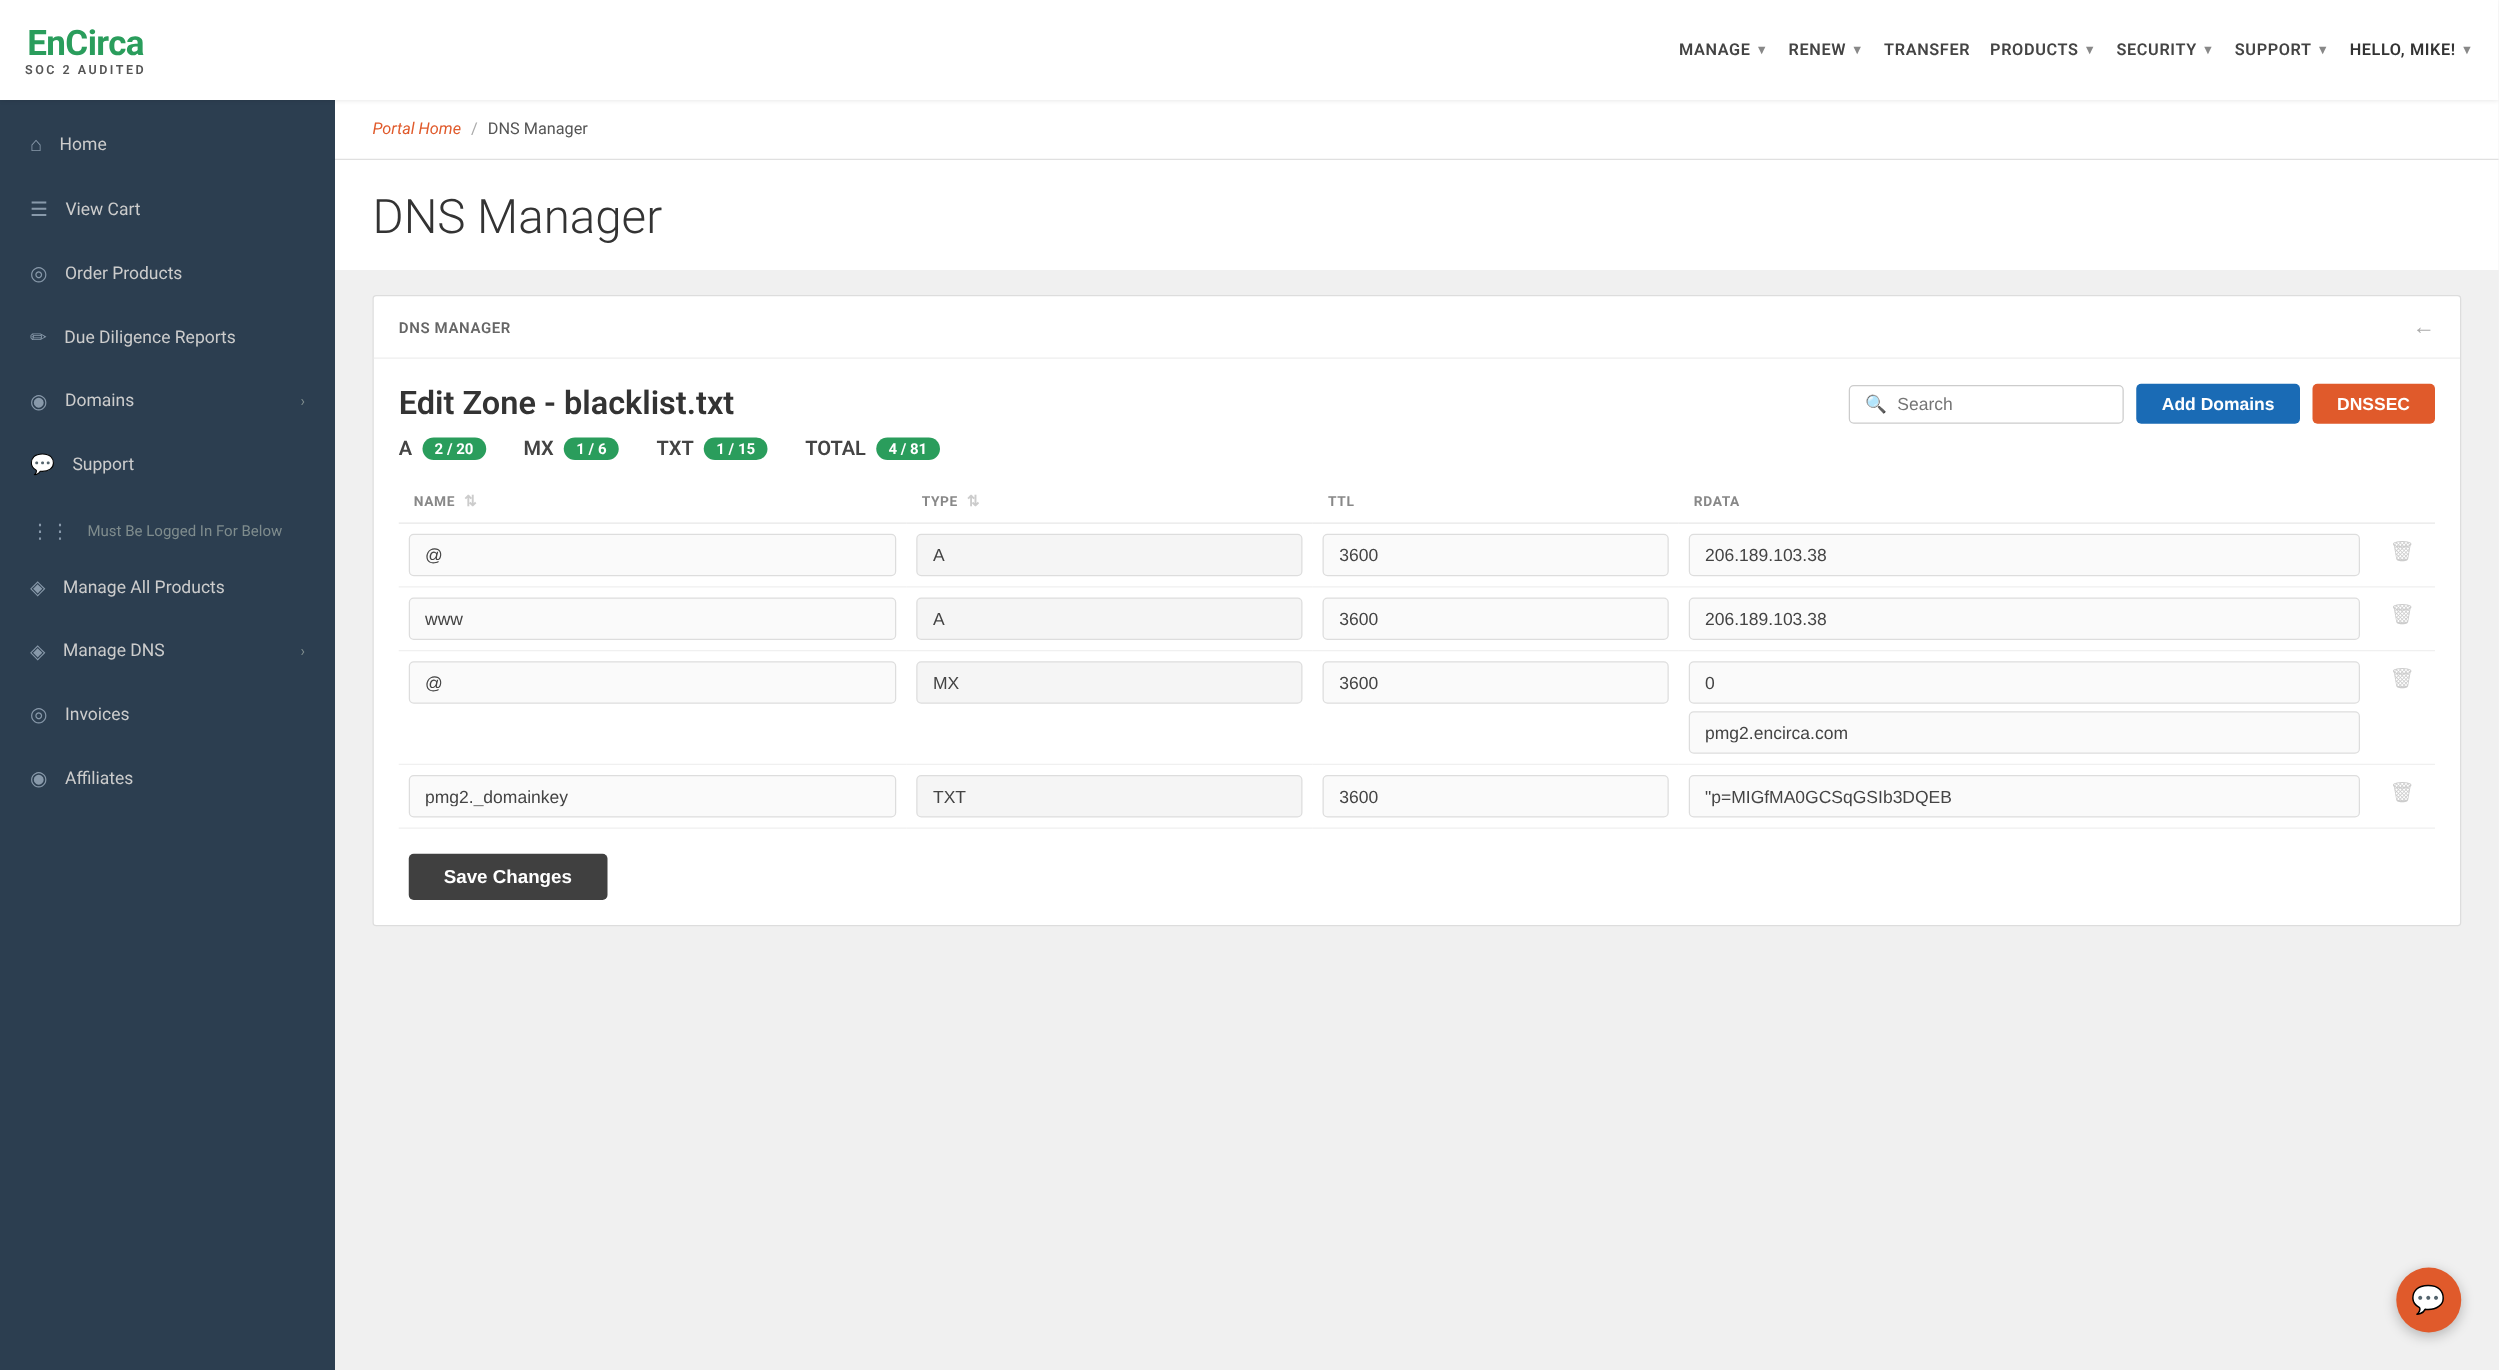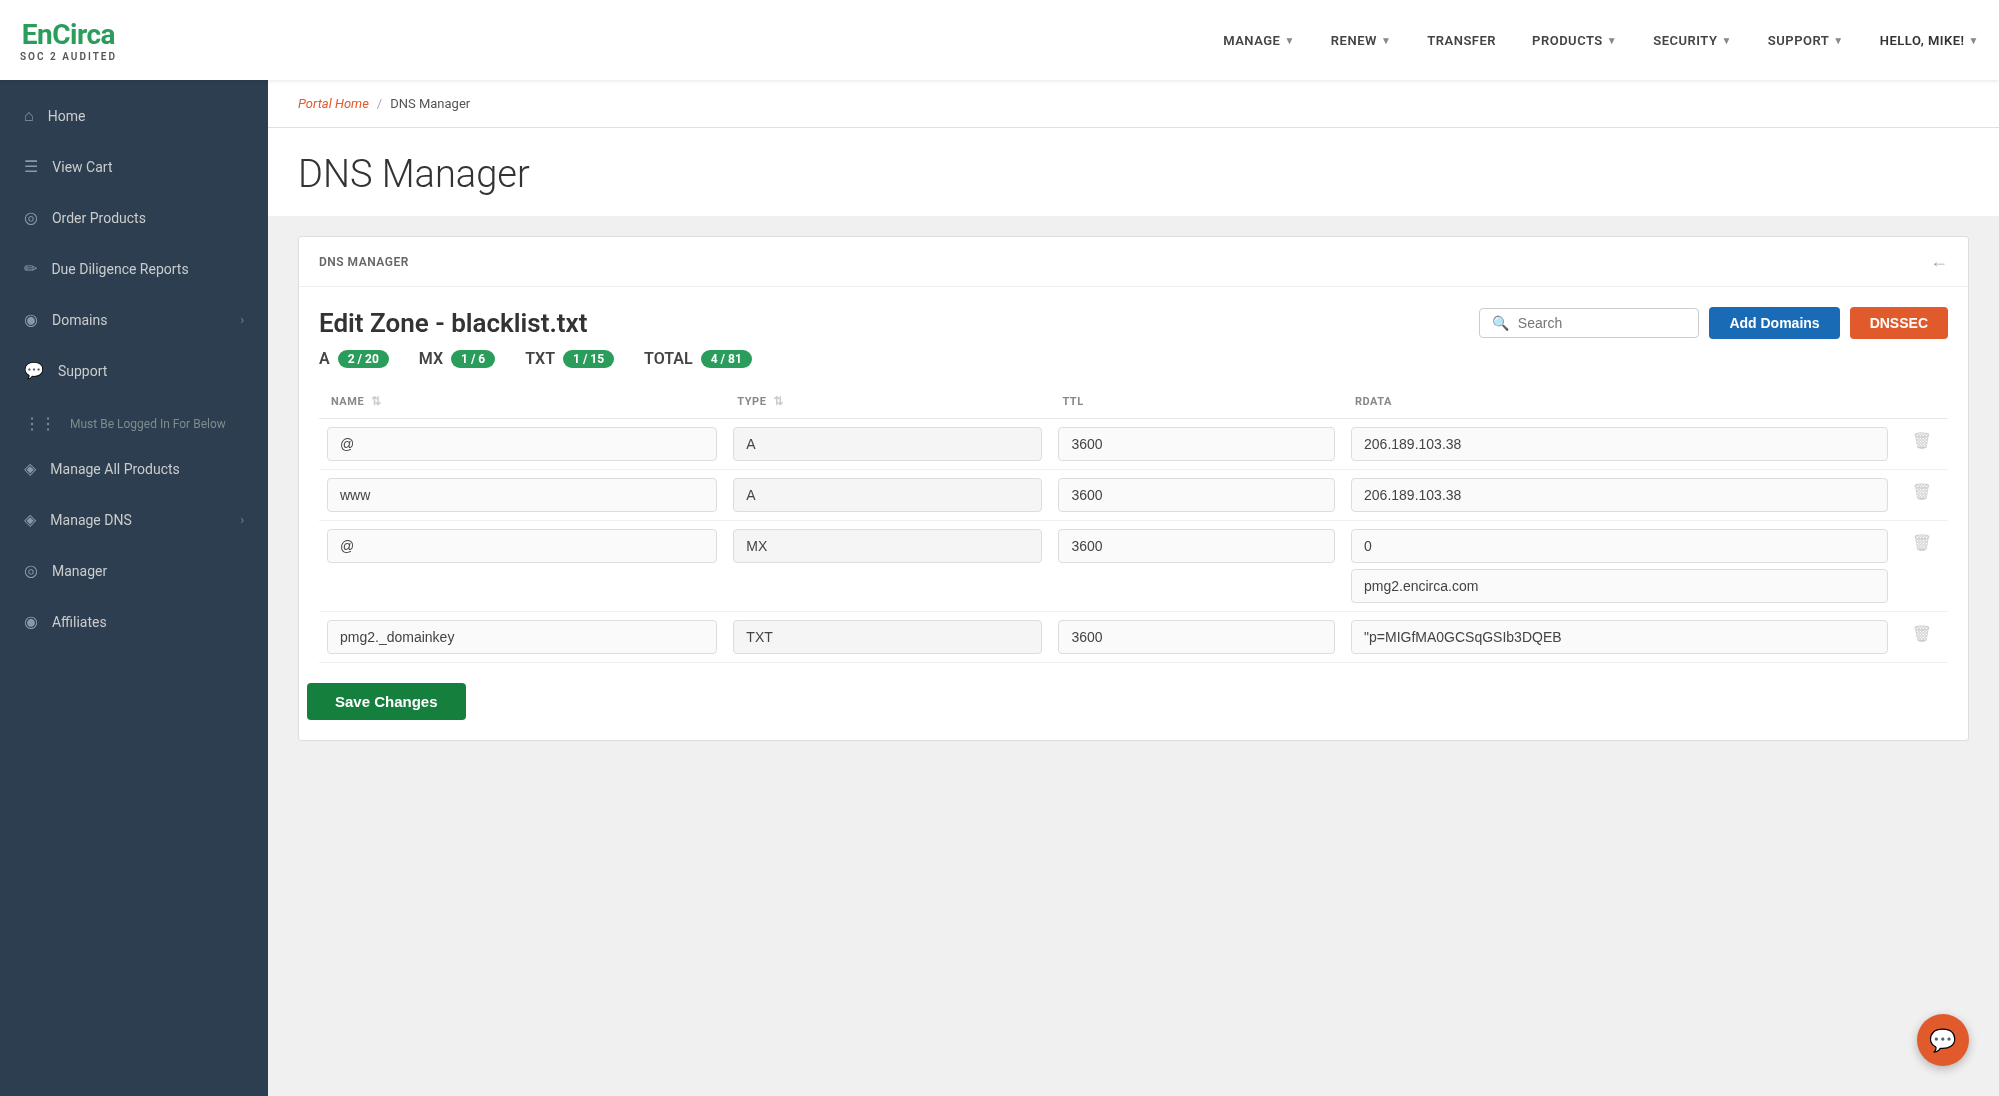--- a/index.html
+++ b/index.html
@@ -30,21 +30,21 @@
     }
     .logo-sub {
       font-size: 10px;
       color: #555;
       letter-spacing: 2px;
       font-weight: 600;
     }
     .top-nav-links {
       display: flex;
       align-items: flex-start;
-      gap: 36px;
+      gap: 16px;
     }
     .nav-item {
       font-size: 13px;
       font-weight: 600;
       color: #444;
       letter-spacing: 0.5px;
       cursor: pointer;
       display: flex;
       align-items: center;
       gap: 4px;
@@ -282,29 +282,29 @@
       padding: 4px 8px;
     }
 
     .col-name { width: 25%; }
     .col-type { width: 20%; }
     .col-ttl { width: 18%; }
     .col-rdata { width: 34%; }
     .col-action { width: 3%; }
 
     .btn-save-changes {
-      background: #15803d;
+      background: #404040;
       color: #fff;
       border: none;
       padding: 10px 28px;
       border-radius: 4px;
       font-size: 15px;
       font-weight: 600;
       cursor: pointer;
-      margin: 0 8px 20px;
+      margin: 0 28px 20px;
     }
 
     
     .chat-fab {
       position: fixed;
       bottom: 30px;
       right: 30px;
       width: 52px;
       height: 52px;
       border-radius: 50%;
@@ -393,21 +393,21 @@
       <span class="sidebar-icon">◈</span>
       <span>Manage All Products</span>
     </div>
     <div class="sidebar-item">
       <span class="sidebar-icon">◈</span>
       <span>Manage DNS</span>
       <span class="sidebar-chevron">›</span>
     </div>
     <div class="sidebar-item">
       <span class="sidebar-icon">◎</span>
-      <span>Manager</span>
+      <span>Invoices</span>
     </div>
     <div class="sidebar-item">
       <span class="sidebar-icon">◉</span>
       <span>Affiliates</span>
     </div>
   </aside>
 
   <main class="main-content">
 
     <div class="breadcrumb">

